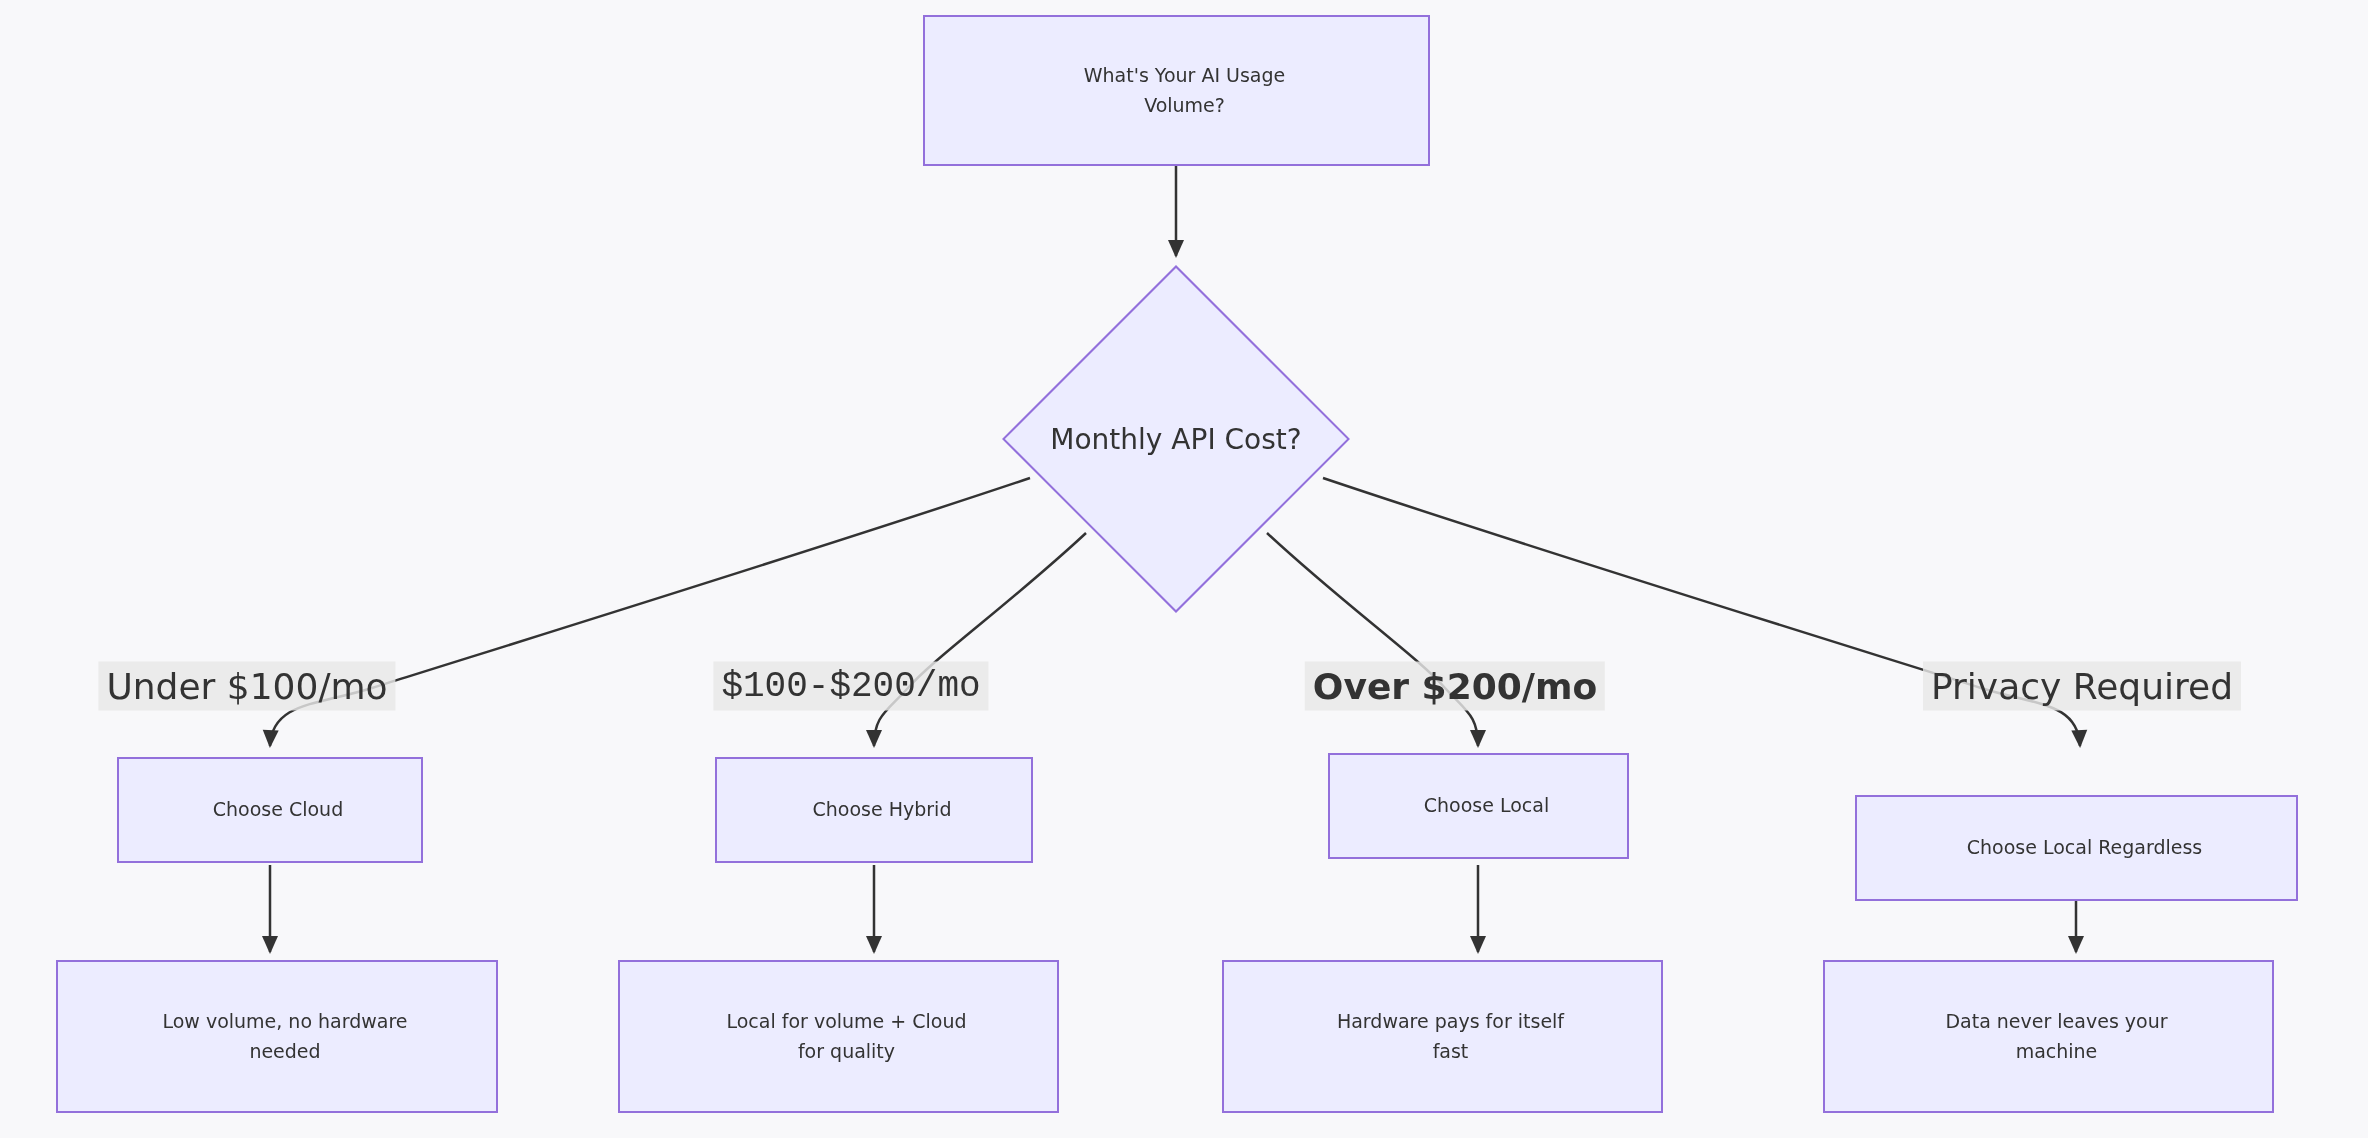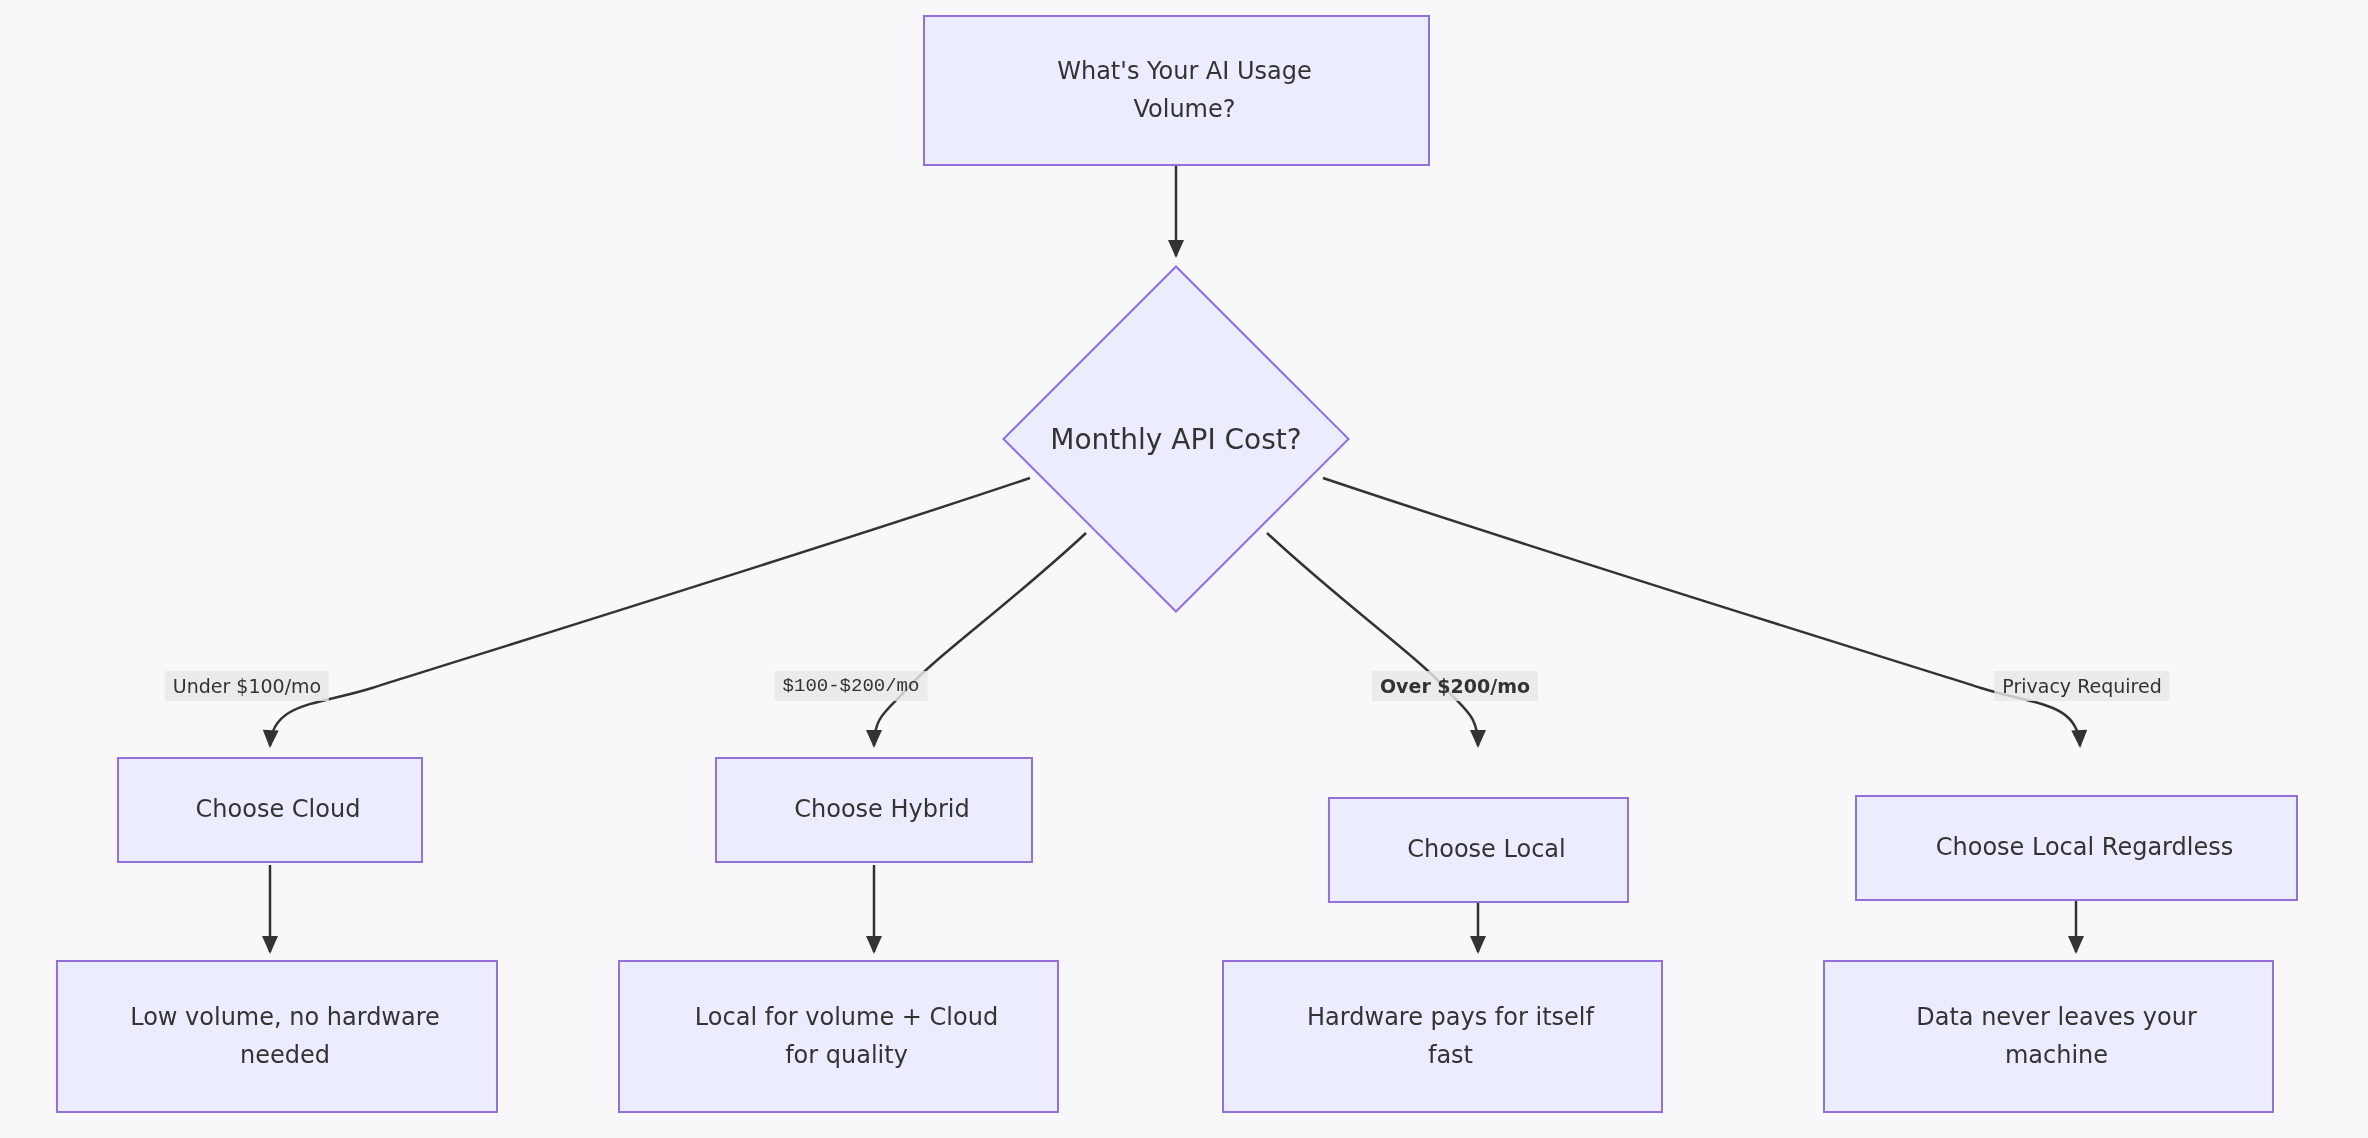--- a/index.html
+++ b/index.html
@@ -24,21 +24,21 @@
   }
   .node {
     position: absolute;
     background: #ececff;
     border: 2px solid #9370db;
     box-sizing: border-box;
     display: flex;
     align-items: center;
     justify-content: center;
     text-align: center;
-    font-size: 24px;
+    font-size: 19px;
     line-height: 1.55;
     white-space: pre-line;
     padding-left: 16px;
   }
   .diamond-shape {
     position: absolute;
     left: 1053px; top: 316px;
     width: 246px; height: 246px;
     background: #ececff;
     border: 2px solid #9370db;
@@ -53,21 +53,21 @@
     align-items: center;
     justify-content: center;
     text-align: center;
     font-size: 28px;
   }
   .edge-label {
     position: absolute;
     transform: translate(-50%, -50%);
     background: rgba(232, 232, 232, 0.82);
     padding: 4px 8px;
-    font-size: 19px;
+    font-size: 36px;
     white-space: nowrap;
   }
 </style>
 </head>
 <body>
 
 <div class="canvas">
 
   <svg class="edges" viewBox="0 0 2368 1138" xmlns="http://www.w3.org/2000/svg">
     <defs>
@@ -92,21 +92,21 @@
   <div class="diamond-shape"></div>
   <div class="diamond-label">Monthly API Cost?</div>
 
   <div class="edge-label" style="left:247px; top:686px;">Under $100/mo</div>
   <div class="edge-label" style="left:851px; top:686px;font-family:Liberation Mono, monospace;">$100-$200/mo</div>
   <div class="edge-label" style="left:1455px; top:686px;font-weight:bold;">Over $200/mo</div>
   <div class="edge-label" style="left:2082px; top:686px;">Privacy Required</div>
 
   <div class="node" style="left:715px; top:757px; width:318px; height:106px;">Choose Hybrid</div>
   <div class="node" style="left:117px; top:757px; width:306px; height:106px;">Choose Cloud</div>
-  <div class="node" style="left:1328px; top:797px; width:301px; height:106px;">Choose Local</div>
+  <div class="node" style="left:1328px; top:753px; width:301px; height:106px;">Choose Local</div>
   <div class="node" style="left:1855px; top:795px; width:443px; height:106px;">Choose Local Regardless</div>
 
   <div class="node" style="left:13px; top:960px; width:442px; height:153px;margin-left:43px;">Low volume, no hardware
 needed</div>
   <div class="node" style="left:618px; top:960px; width:441px; height:153px;">Local for volume + Cloud
 for quality</div>
   <div class="node" style="left:1222px; top:960px; width:441px; height:153px;">Hardware pays for itself
 fast</div>
   <div class="node" style="left:1823px; top:960px; width:451px; height:153px;">Data never leaves your
 machine</div>

